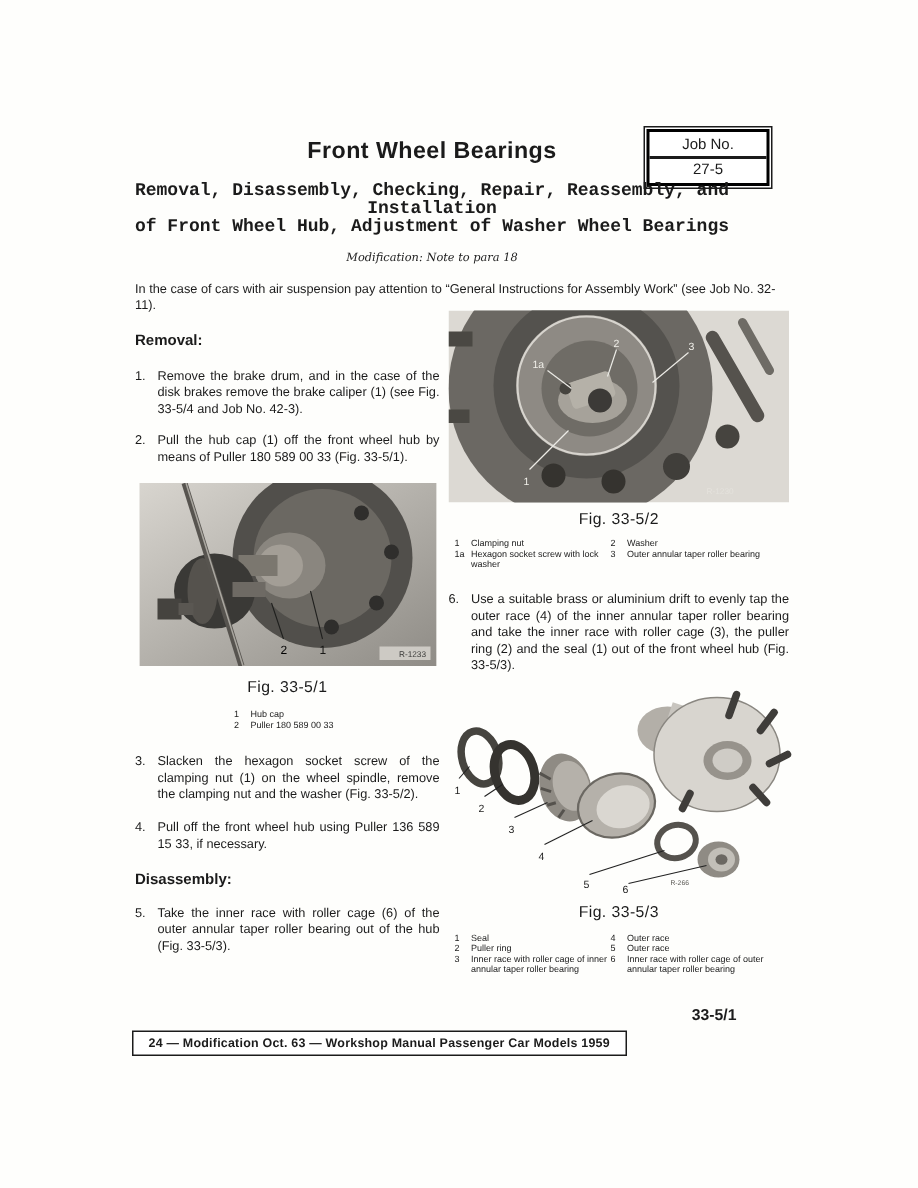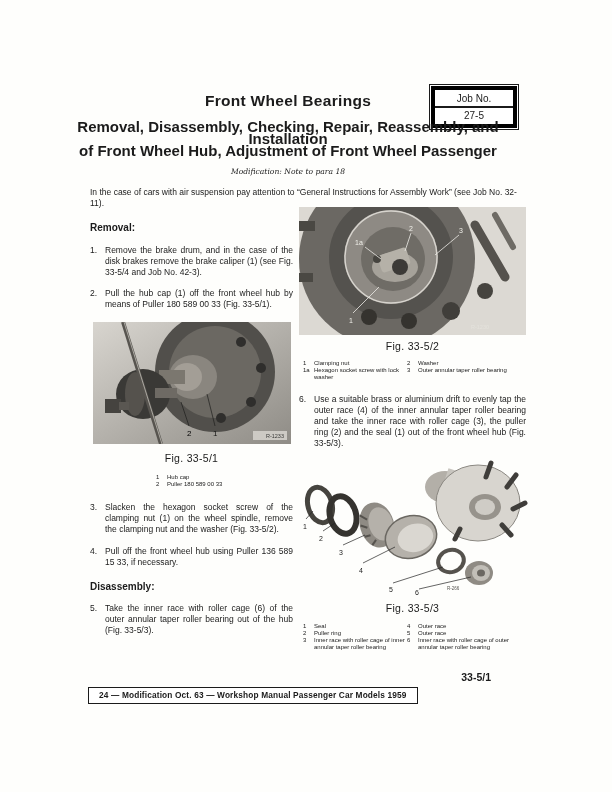--- a/index.html
+++ b/index.html
@@ -5,25 +5,25 @@
   html,body{margin:0;padding:0;background:#e8e8e8;}
   .page{
     position:relative;width:612px;height:792px;margin:0 auto;
     background:#fefefc;color:#1b1b1b;
     font-family:"Liberation Sans",sans-serif;overflow:hidden;
     box-shadow:0 0 4px rgba(0,0,0,.25);
   }
   
   .header{position:absolute;left:70px;top:92px;width:436px;text-align:center;}
   .title{font-size:15.5px;font-weight:bold;letter-spacing:.3px;}
-  .subtitle{margin-top:11px;font-size:15px;font-weight:bold;line-height:12px;}
+  .subtitle{margin-top:11px;font-size:12px;font-weight:bold;line-height:12px;font-family:Liberation Mono, monospace;}
   .subheading{margin-top:8px;font-size:9.2px;}
   .modnote{margin-top:10px;font-family:"DejaVu Serif",serif;font-style:italic;font-size:7.6px;color:#222;}
   .jobbox{position:absolute;left:429px;top:84px;border:1px solid #1b1b1b;padding:1px;background:#fff;}
-  .jobbox-inner{border:4px solid #000000;width:78px;text-align:center;}
+  .jobbox-inner{border:2px solid #000000;width:78px;text-align:center;}
   .jobbox .r1{font-size:10px;padding:3px 4px 2px;}
   .jobbox .r2{font-size:10px;padding:2px 4px 3px;border-top:2px solid #1b1b1b;}
   
   .intro{position:absolute;left:90px;top:187px;width:436px;font-size:8.5px;line-height:10.5px;}
   .col-left{position:absolute;left:90px;top:222px;width:203px;}
   .col-right{position:absolute;left:299px;top:207px;width:227px;}
   .sec-head{font-size:10px;font-weight:bold;}
   .step{display:flex;font-size:8.5px;line-height:11px;}
   .step .n{width:15px;flex:none;}
   .step .t{flex:1;text-align:justify;}
@@ -60,21 +60,21 @@
     <div class="jobbox-inner">
       <div class="r1">Job No.</div>
       <div class="r2">27-5</div>
     </div>
   </div>
 
   <div class="header">
     <div class="title">Front Wheel Bearings</div>
     <div class="subtitle">
       <div>Removal, Disassembly, Checking, Repair, Reassembly, and Installation</div>
-      <div>of Front Wheel Hub, Adjustment of Front Wheel Passenger</div>
+      <div>of Front Wheel Hub, Adjustment of Washer Wheel Bearings</div>
     </div>
     <div class="modnote">Modification: Note to para 18</div>
   </div>
 
   <div class="intro">In the case of cars with air suspension pay attention to “General Instructions for Assembly Work” (see Job No. 32-11).</div>
 
   <div class="col-left">
     <div class="sec-head">Removal:</div>
 
     <div class="step mt12">

